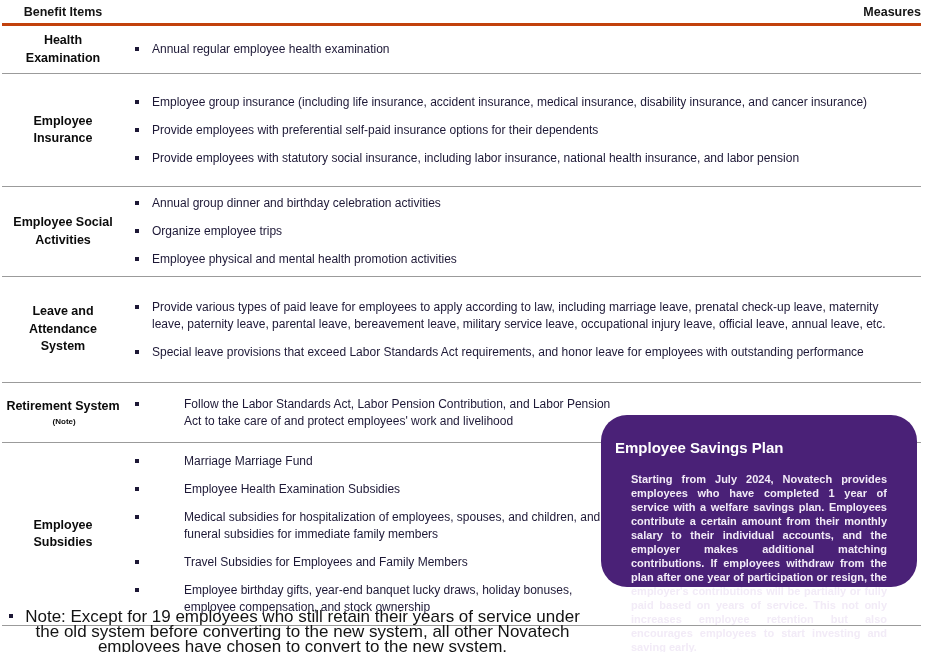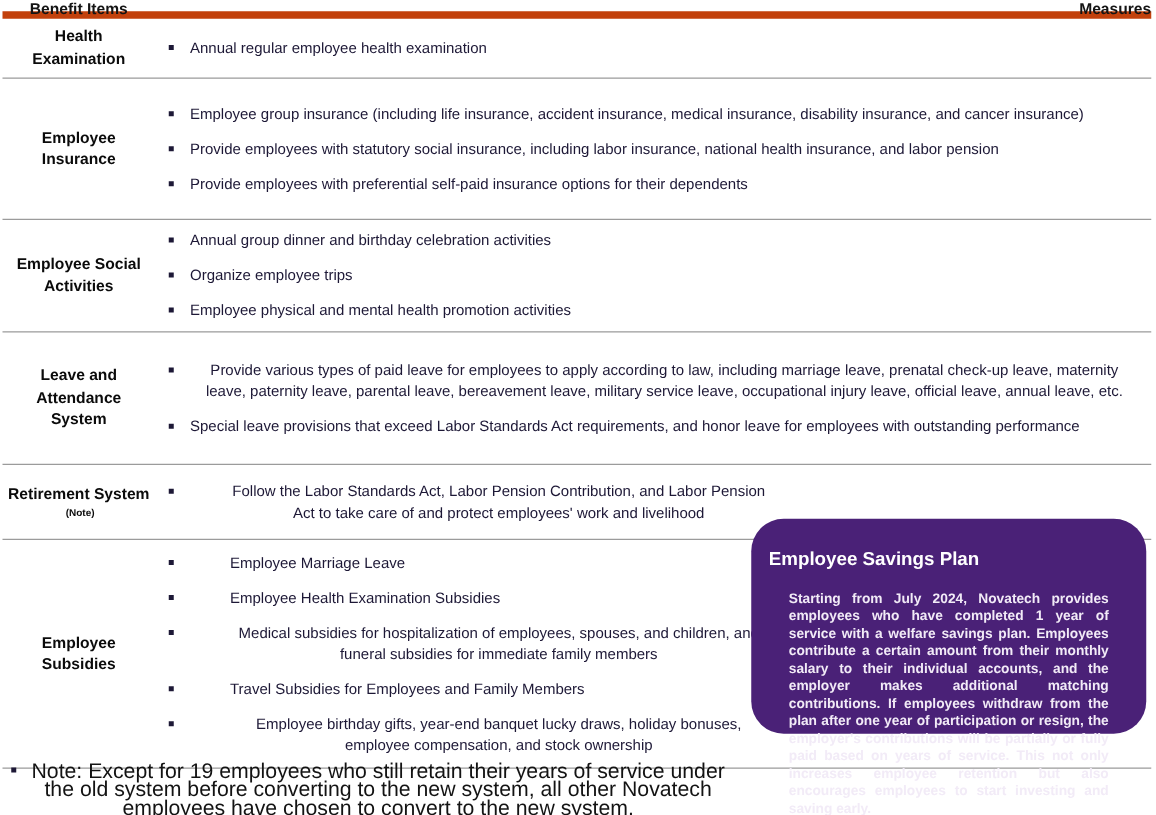--- a/index.html
+++ b/index.html
@@ -2,41 +2,41 @@
 <html><head>
 <meta charset="utf-8">
 <style>
   html,body { margin:0; padding:0; background:#ffffff; }
   .page {
     position:relative; width:925px; height:652px; background:#ffffff;
     font-family:"Liberation Sans", sans-serif; overflow:hidden;
   }
   .btable { position:absolute; left:2px; top:0; width:919px; }
   .thead {
-    display:grid; grid-template-columns:122px 1fr; height:15px;
-    border-bottom:6px solid #c2410c; box-sizing:border-box; align-items:center;
+    display:grid; grid-template-columns:122px 1fr; height:26px;
+    border-bottom:3px solid #c2410c; box-sizing:border-box; align-items:center;
   }
   .hcell { font-weight:bold; font-size:12.5px; color:#141414;text-align:right; }
   .h1 { text-align:center; }
   .h2 { padding-left:8px; }
   .trow {
     display:grid; grid-template-columns:122px 1fr;
     border-bottom:1px solid #9b9b9b; box-sizing:border-box;
   }
   .r0 { height:48px; } .r1 { height:113px; } .r2 { height:90px; }
   .r3 { height:106px; } .r4 { height:60px; } .r5 { height:183px; }
   .tlabel {
     display:flex; flex-direction:column; align-items:center; justify-content:center;
     text-align:center; font-weight:bold; font-size:12.5px; color:#0b0b0b;
     line-height:1.4; padding:0 4px; box-sizing:border-box;
   }
   .tlabel sup { font-size:8px; font-weight:bold; }
   .tmeasures {
     display:flex; flex-direction:column; justify-content:center;
-    gap:11px; padding:6px 10px 6px 8px; box-sizing:border-box;text-align:center;
+    gap:11px; padding:6px 10px 6px 8px; box-sizing:border-box;
   }
   .bullet-item { display:flex; gap:13px; align-items:flex-start; }
   .sq {
     flex:0 0 auto; width:4px; height:4px; background:#1d1836;
     margin-top:6px; margin-left:3px;
   }
   .btext { font-size:12px; line-height:17px; color:#1d1836; }
   .narrow .btext { max-width:430px;margin-left:32px; }
   .callout {
     position:absolute; left:601px; top:415px; width:316px; height:172px;
@@ -75,25 +75,25 @@
 
   <div class="trow r1">
     <div class="tlabel">Employee Insurance</div>
     <div class="tmeasures">
             <div class="bullet-item">
               <span class="sq"></span>
               <span class="btext">Employee group insurance (including life insurance, accident insurance, medical insurance, disability insurance, and cancer insurance)</span>
             </div>
             <div class="bullet-item">
               <span class="sq"></span>
-              <span class="btext">Provide employees with statutory social insurance, including labor insurance, national health insurance, and labor pension</span>
+              <span class="btext">Provide employees with preferential self-paid insurance options for their dependents</span>
             </div>
             <div class="bullet-item">
               <span class="sq"></span>
-              <span class="btext">Provide employees with preferential self-paid insurance options for their dependents</span>
+              <span class="btext">Provide employees with statutory social insurance, including labor insurance, national health insurance, and labor pension</span>
             </div>
           </div>
   </div>
 
   <div class="trow r2">
     <div class="tlabel">Employee Social Activities</div>
     <div class="tmeasures">
             <div class="bullet-item">
               <span class="sq"></span>
               <span class="btext">Annual group dinner and birthday celebration activities</span>
@@ -131,21 +131,21 @@
               <span class="btext">Follow the Labor Standards Act, Labor Pension Contribution, and Labor Pension Act to take care of and protect employees' work and livelihood</span>
             </div>
           </div>
   </div>
 
   <div class="trow r5">
     <div class="tlabel">Employee Subsidies</div>
     <div class="tmeasures narrow">
             <div class="bullet-item">
               <span class="sq"></span>
-              <span class="btext">Employee Marriage Leave</span>
+              <span class="btext">Marriage Marriage Fund</span>
             </div>
             <div class="bullet-item">
               <span class="sq"></span>
               <span class="btext">Employee Health Examination Subsidies</span>
             </div>
             <div class="bullet-item">
               <span class="sq"></span>
               <span class="btext">Medical subsidies for hospitalization of employees, spouses, and children, and funeral subsidies for immediate family members</span>
             </div>
             <div class="bullet-item">

